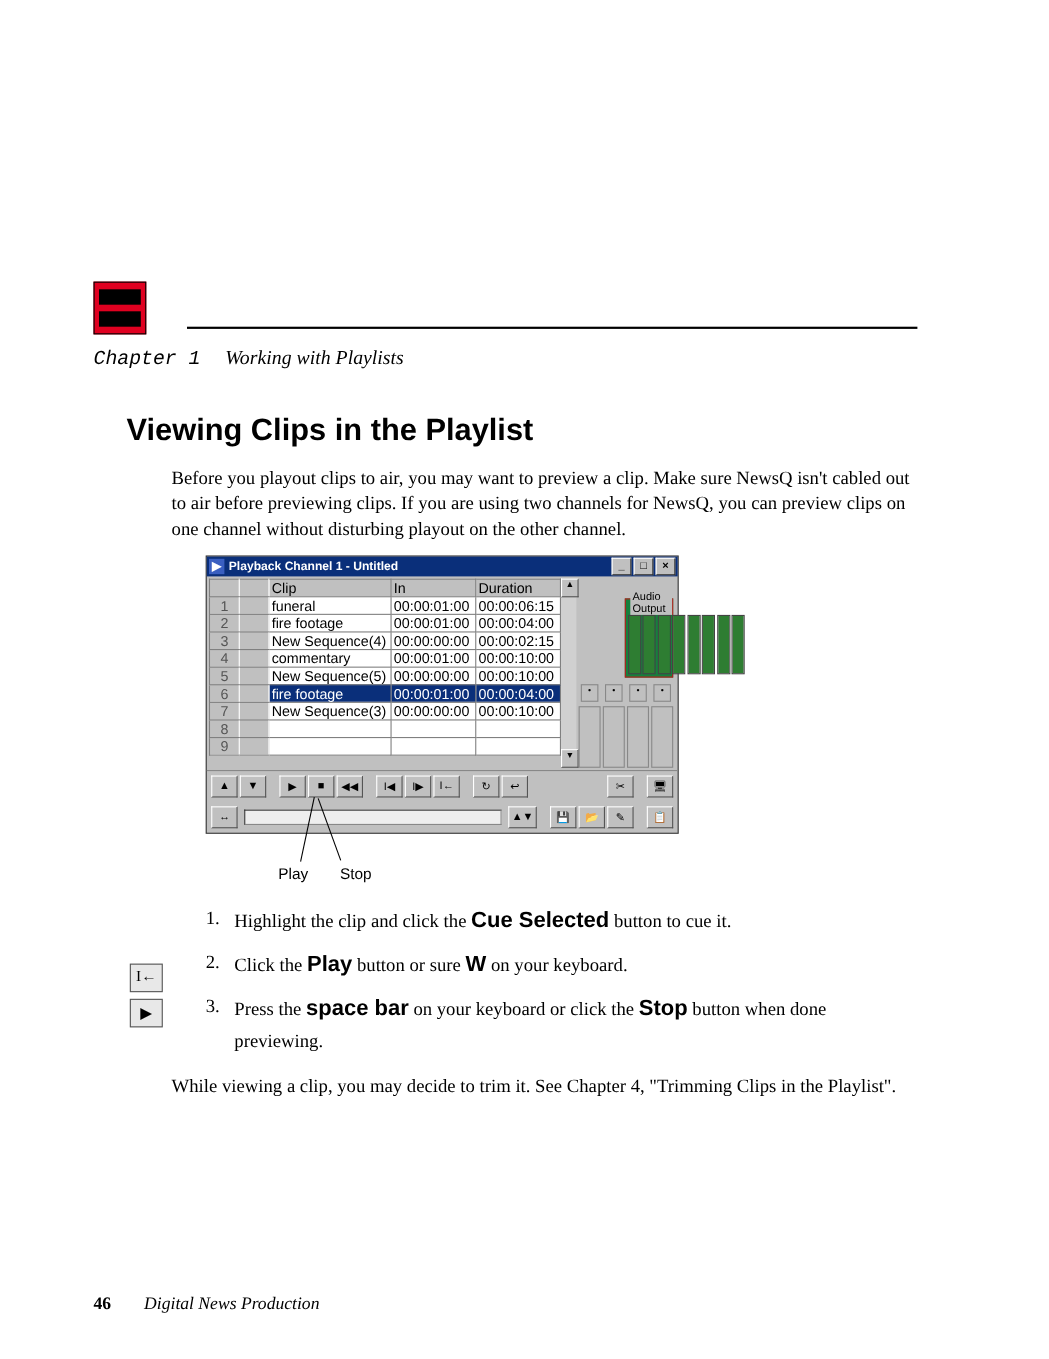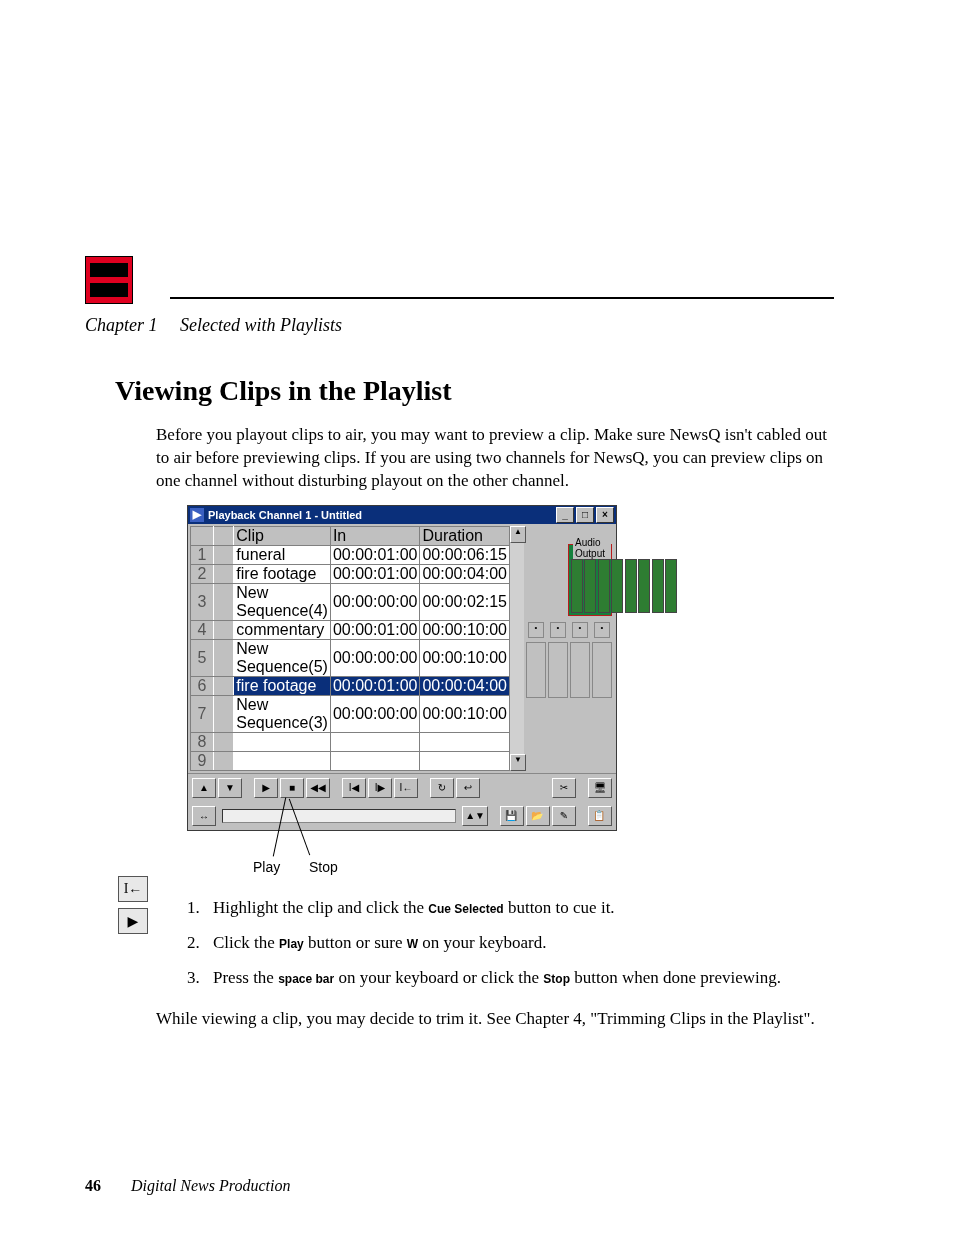--- a/index.html
+++ b/index.html
@@ -36,43 +36,43 @@
     right: 120px;
     border-top: 2px solid #000;
   }
   .chapter-line {
     position: absolute;
     top: 315px;
     left: 85px;
     font-style: italic;
     font-size: 18px;
   }
-  .chapter-line .num { margin-right: 18px; }
+  .chapter-line .num { margin-right: 18px; font-family: Liberation Mono, monospace; }
   .heading {
-    font-family: Liberation Serif, serif;
+    font-family: Liberation Sans, sans-serif;
     font-weight: bold;
     font-size: 28px;
     margin: 125px 0 14px 30px;
   }
   .body-text {
     margin-left: 71px;
     font-size: 17px;
     line-height: 1.35;
     margin-bottom: 12px;
   }
   .ol {
     margin-left: 102px;
     font-size: 17px;
     line-height: 1.6;
     counter-reset: item;
     padding-left: 0;
   }
   .ol li { list-style: none; margin-bottom: 8px; position:relative; padding-left:26px;}
   .ol li::before { counter-increment:item; content:counter(item)". "; position:absolute; left:0;}
-  .b { font-weight: bold; font-family: Arial, Helvetica, sans-serif; font-size:12px;}
+  .b { font-weight: bold; font-family: Arial, Helvetica, sans-serif; font-size:20px;}
   .side-icons {
     position: absolute;
     left: 118px;
     top: 876px;
   }
   .side-icon {
     width: 28px;
     height: 24px;
     background: #e8e8e8;
     border: 1px solid #555;
@@ -114,21 +114,21 @@
   .titlebar .tico { width:14px; height:14px; background:#3a5fc0; margin-right:4px; display:flex;align-items:center;justify-content:center;}
   .titlebar .spacer{flex:1;}
   .titlebar .wbtn {
     width:16px; height:14px; background:#c0c0c0; border:1px solid #fff; border-right-color:#333; border-bottom-color:#333;
     margin-left:2px; display:flex;align-items:center;justify-content:center; color:#000; font-size:10px; font-weight:bold;
   }
   .win-body { display:flex; padding:2px; }
   .left { width:332px; }
   .right { width:86px; padding:0 2px; }
   .tbl { width:100%; border-collapse:collapse; background:#fff; }
-  .tbl th, .tbl td { border:1px solid #808080; padding:0 2px; height:15px; text-align:left; font-size:16px; font-weight:normal; }
+  .tbl th, .tbl td { border:1px solid #808080; padding:0 2px; height:15px; text-align:left; font-size:13px; font-weight:normal; }
   .tbl th { background:#c0c0c0; }
   .tbl .rownum { width:22px; background:#c0c0c0; text-align:center; color:#555; border-right:1px solid #fff; }
   .tbl .sel { background:#0a2f7a; color:#fff; }
   .tbl .inc { width:72px; }
   .tbl .dur { width:72px;margin-left:20px; }
   .scroll-col { width:14px; background:#d0d0d0; display:flex; flex-direction:column; }
   .scroll-btn { width:14px; height:15px; background:#c0c0c0; border:1px solid #fff; border-right-color:#555;border-bottom-color:#555; font-size:8px; text-align:center;}
   .audio-box {
     border:1px solid #b91c1c; background:#15803d; margin-top:18px; padding:2px; position:relative;margin-left:42px;
   }
@@ -161,21 +161,21 @@
 <body>
 
 <div class="page">
   <div class="header-icon">
     <div class="film1"></div>
     <div class="film2"></div>
   </div>
   <div class="hr"></div>
   <div class="chapter-line">
     <span class="num">Chapter 1</span>
-    <span>Selected with Playlists</span>
+    <span>Working with Playlists</span>
   </div>
 
   <h1 class="heading">Viewing Clips in the Playlist</h1>
 
   <p class="body-text">Before you playout clips to air, you may want to preview a clip. Make sure NewsQ isn't cabled out to air before previewing clips. If you are using two channels for NewsQ, you can preview clips on one channel without disturbing playout on the other channel.</p>
 
   <div class="window">
     <div class="titlebar">
       <div class="tico">▶</div>
       <span>Playback Channel 1 - Untitled</span>

